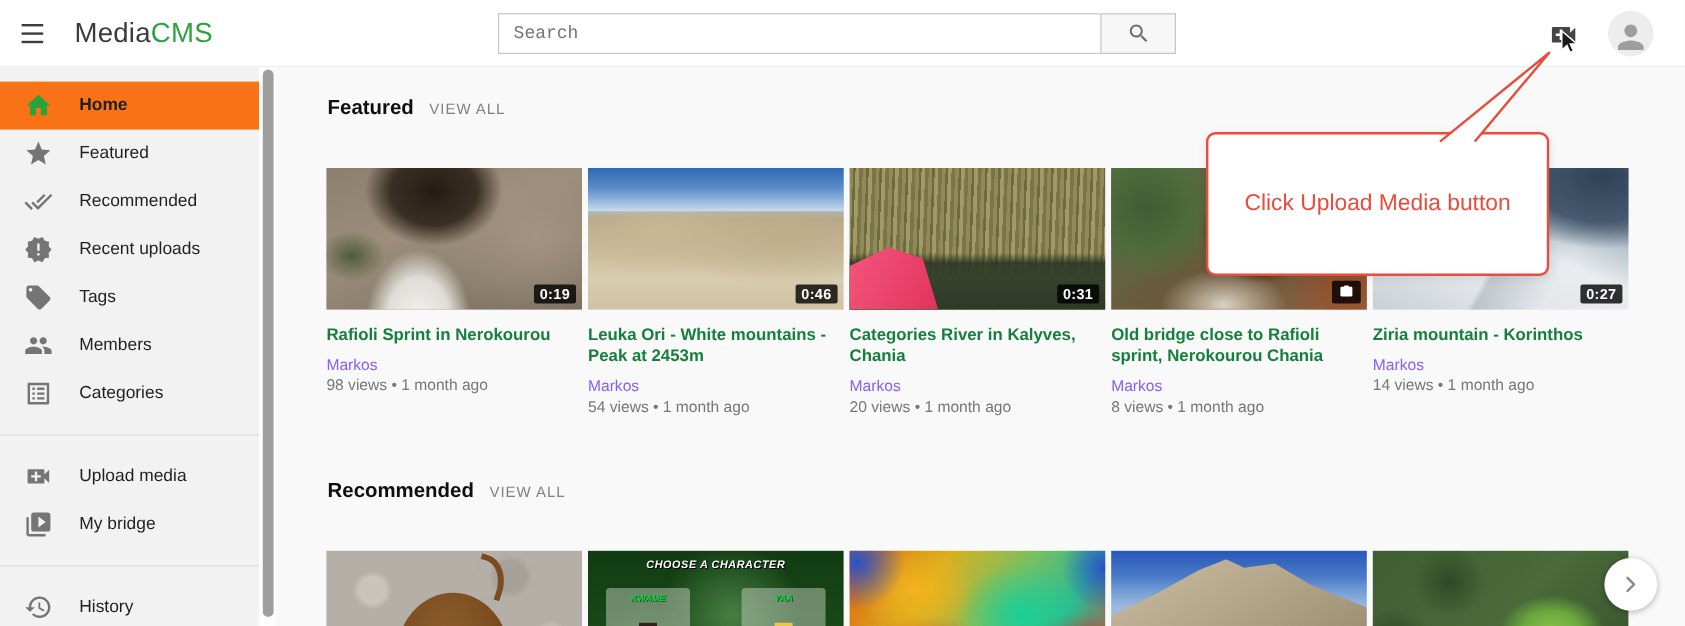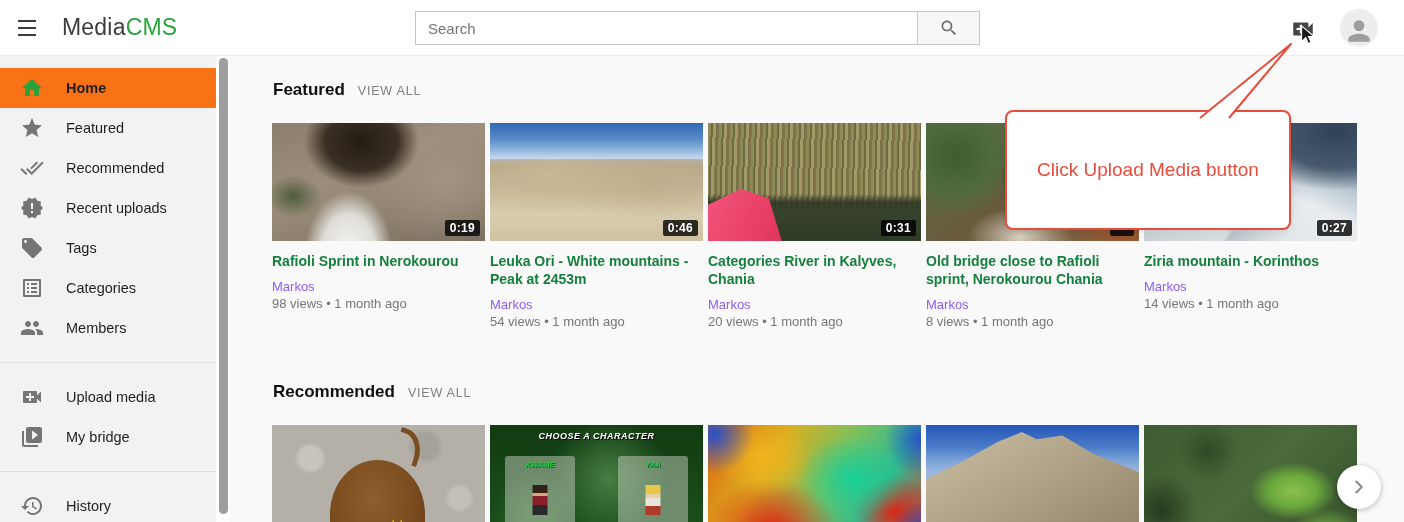--- a/index.html
+++ b/index.html
@@ -16,21 +16,21 @@
   }
   .menu-btn { position:absolute; left:14px; top:15px; width:26px; height:26px;
     display:flex; flex-direction:column; justify-content:center; gap:5px; cursor:pointer; }
   .menu-btn span { display:block; height:2px; width:18px; background:#3c3c3c; margin-left:4px; }
   .logo { position:absolute; left:62px; top:14px; font-size:23px; letter-spacing:.2px; }
   .logo .lp { color:#3c3c3c; }
   .logo .la { color:#2aa33c; }
   .search-wrap { position:absolute; left:415px; top:11px; display:flex; }
   .search-input {
     width:502px; height:34px; border:1px solid #c6c6c6; border-right:none; background:#fff;
-    padding:0 12px; font-size:15px; color:#333; outline:none; font-family:Liberation Sans, sans-serif;
+    padding:0 12px; font-size:15px; color:#333; outline:none; font-family:Liberation Mono, monospace;
   }
   .search-input::placeholder { color:#757575; }
   .search-btn {
     width:63px; height:34px; border:1px solid #c6c6c6; background:#f7f7f7;
     display:flex; align-items:center; justify-content:center; cursor:pointer;
   }
   .header-upload { position:absolute; left:1290px; top:16px; width:28px; height:26px; color:#454545; cursor:pointer; }
   .avatar { position:absolute; left:1340px; top:9px; width:38px; height:38px; border-radius:50%;
     background:#ededed; display:flex; align-items:flex-end; justify-content:center; overflow:hidden; cursor:pointer; }
 
@@ -50,21 +50,21 @@
   .side-divider { border:none; border-top:1px solid #dddddd; margin:14px 0; }
 
   
   .main { position:absolute; left:230px; top:56px; width:1174px; height:466px; background:#f9f9f9; }
   .section-head { display:flex; align-items:baseline; gap:13px; margin-left:43px; }
   .section-head.first { padding-top:24px; }
   .section-title { font-size:17px; font-weight:bold; color:#0f0f0f; }
   .view-all { font-size:12.5px; color:#808080; letter-spacing:.8px; cursor:pointer; }
   .cards-row { display:flex; gap:5px; margin-left:42px; margin-top:23px; align-items:flex-start; }
   .card { width:213px; }
-  .thumb { position:relative; width:213px; height:118px; overflow:hidden; cursor:pointer; }
+  .thumb { position:relative; width:213px; height:118px; overflow:hidden; cursor:pointer;margin-top:17px; }
   .dur {
     position:absolute; right:5px; bottom:5px; background:rgba(0,0,0,.8); color:#fff;
     font-size:12px; font-weight:bold; padding:1px 5px; border-radius:2px; letter-spacing:.3px;
   }
   .dur.cam { padding:3px 5px 1px; }
   .card-title { margin-top:11px; font-size:14px; font-weight:bold; line-height:18px; color:#15803d; cursor:pointer; }
   .card-author { margin-top:8px; font-size:13px; color:#8b5cf6; line-height:17px; }
   .card-meta { font-size:13px; color:#767676; line-height:17px; }
   .section-recommended { margin-top:52px; }
 
@@ -212,29 +212,29 @@
     <span class="lbl">Recent uploads</span>
   </div>
   <div class="side-item">
     <span class="ic"><svg width="24" height="24" viewBox="0 0 24 24" fill="currentColor">
           <path d="M21.41 11.58l-9-9C12.05 2.22 11.55 2 11 2H4c-1.1 0-2 .9-2 2v7c0 .55.22 1.05.59 1.42l9 9c.36.36.86.58 1.41.58.55 0 1.05-.22 1.41-.59l7-7c.37-.36.59-.86.59-1.41 0-.55-.23-1.06-.59-1.42zM5.5 7C4.67 7 4 6.33 4 5.5S4.67 4 5.5 4 7 4.67 7 5.5 6.33 7 5.5 7z"></path>
         </svg></span>
     <span class="lbl">Tags</span>
   </div>
   <div class="side-item">
     <span class="ic"><svg width="24" height="24" viewBox="0 0 24 24" fill="currentColor">
+          <path d="M16 11c1.66 0 2.99-1.34 2.99-3S17.66 5 16 5c-1.66 0-3 1.34-3 3s1.34 3 3 3zm-8 0c1.66 0 2.99-1.34 2.99-3S9.66 5 8 5C6.34 5 5 6.34 5 8s1.34 3 3 3zm0 2c-2.33 0-7 1.17-7 3.5V19h14v-2.5c0-2.33-4.67-3.5-7-3.5zm8 0c-.29 0-.62.02-.97.05 1.16.84 1.97 1.97 1.97 3.45V19h6v-2.5c0-2.33-4.67-3.5-7-3.5z"></path>
+        </svg></span>
+    <span class="lbl">Members</span>
+  </div>
+  <div class="side-item">
+    <span class="ic"><svg width="24" height="24" viewBox="0 0 24 24" fill="currentColor">
           <path d="M11 7h6v2h-6zm0 4h6v2h-6zm0 4h6v2h-6zM7 7h2v2H7zm0 4h2v2H7zm0 4h2v2H7zM20.1 3H3.9c-.5 0-.9.4-.9.9v16.2c0 .4.4.9.9.9h16.2c.4 0 .9-.5.9-.9V3.9c0-.5-.5-.9-.9-.9zM19 19H5V5h14v14z"></path>
         </svg></span>
     <span class="lbl">Categories</span>
-  </div>
-  <div class="side-item">
-    <span class="ic"><svg width="24" height="24" viewBox="0 0 24 24" fill="currentColor">
-          <path d="M16 11c1.66 0 2.99-1.34 2.99-3S17.66 5 16 5c-1.66 0-3 1.34-3 3s1.34 3 3 3zm-8 0c1.66 0 2.99-1.34 2.99-3S9.66 5 8 5C6.34 5 5 6.34 5 8s1.34 3 3 3zm0 2c-2.33 0-7 1.17-7 3.5V19h14v-2.5c0-2.33-4.67-3.5-7-3.5zm8 0c-.29 0-.62.02-.97.05 1.16.84 1.97 1.97 1.97 3.45V19h6v-2.5c0-2.33-4.67-3.5-7-3.5z"></path>
-        </svg></span>
-    <span class="lbl">Members</span>
   </div>
   <hr class="side-divider">
   <div class="side-item">
     <span class="ic"><svg width="24" height="24" viewBox="0 0 24 24" fill="currentColor">
           <path d="M17 10.5V7c0-.55-.45-1-1-1H4c-.55 0-1 .45-1 1v10c0 .55.45 1 1 1h12c.55 0 1-.45 1-1v-3.5l4 4v-11l-4 4zM14 13h-3v3H9v-3H6v-2h3V8h2v3h3v2z"></path>
         </svg></span>
     <span class="lbl">Upload media</span>
   </div>
   <div class="side-item">
     <span class="ic"><svg width="24" height="24" viewBox="0 0 24 24" fill="currentColor">

